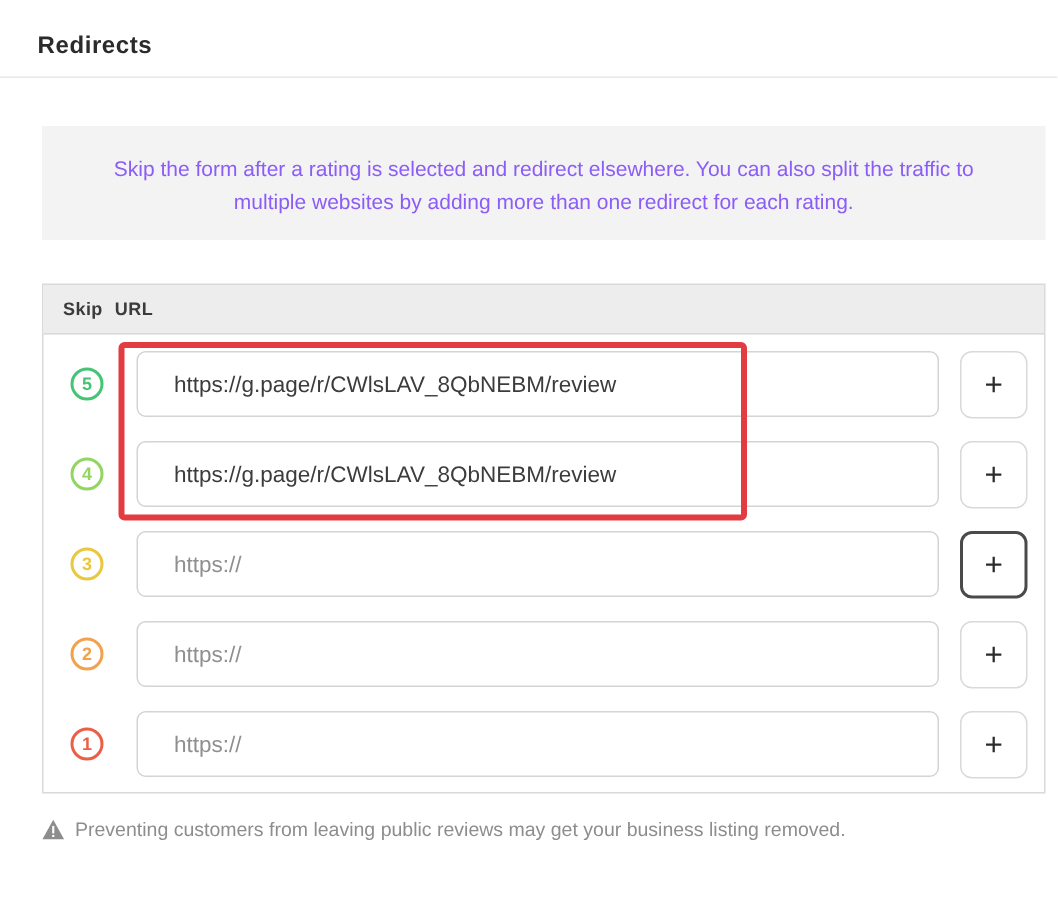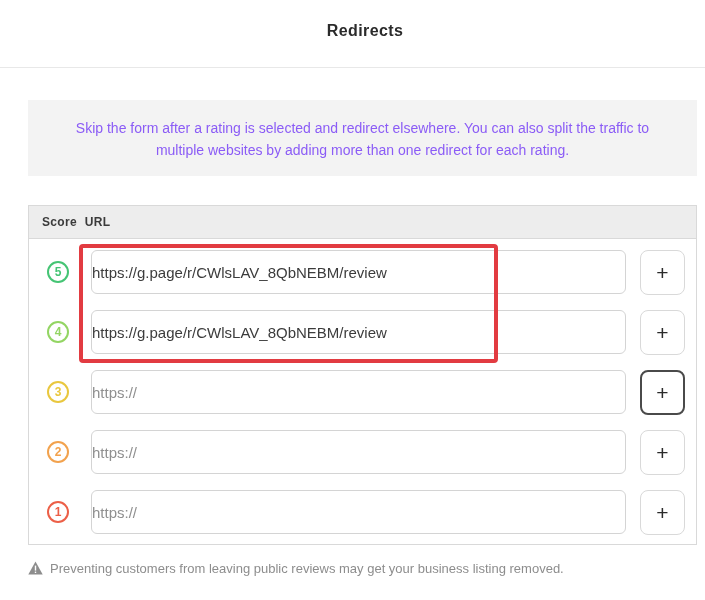--- a/index.html
+++ b/index.html
@@ -1,23 +1,22 @@
 <!DOCTYPE html>
 <html><head>
 <meta charset="utf-8">
 <style>
   * { box-sizing: border-box; margin: 0; padding: 0; }
   html, body { width: 705px; height: 600px; background: #ffffff;
     font-family: "Liberation Sans", sans-serif; }
 
   .page-header {
-    height: 68px;
+    height: 52px;
     padding: 22px 0 0 25px;
     border-bottom: 1px solid #e8e8e8;
-    text-align: center;
   }
   .page-title {
     font-size: 16px;
     font-weight: bold;
     color: #2b2b2b;
     letter-spacing: 0.4px;
   }
 
   .content { padding: 0 8px 0 28px; }
 
@@ -74,21 +73,21 @@
     font-size: 12px;
     font-weight: bold;
     flex: none;
   }
   .url-input {
     margin-left: 22px;
     width: 535px;
     height: 44px;
     border: 1px solid #d4d4d4;
     border-radius: 6px;
-    padding: 0 0;
+    padding: 0 24px;
     font-family: "Liberation Sans", sans-serif;
     font-size: 15px;
     color: #3c3c3c;
     outline: none;
     background: #ffffff;
   }
   .url-input::placeholder { color: #8f8f8f; opacity: 1; }
 
   .add-button {
     margin-left: 14px;
@@ -114,21 +113,21 @@
     width: 419px;
     height: 119px;
     border: 4px solid #e23b41;
     border-radius: 4px;
     pointer-events: none;
   }
 
   .footer-warning {
     margin-top: 16px;
     display: flex;
-    align-items: flex-start;
+    align-items: flex-end;
     gap: 7px;
   }
   .warning-icon { flex: none; width: 15px; height: 14px; }
   .footer-warning span {
     font-size: 13px;
     color: #8d8d8d;
   }
 </style>
 </head>
 <body>
@@ -138,21 +137,21 @@
 </header>
 
 <div class="content">
 
   <div class="info-banner">
     <p>Skip the form after a rating is selected and redirect elsewhere. You can also split the traffic to multiple websites by adding more than one redirect for each rating.</p>
   </div>
 
   <div class="redirects-table">
     <div class="table-header">
-      <span class="th th-score">Score</span>
+      <span class="th th-score">Skip</span>
       <span class="th th-url">URL</span>
     </div>
 
     <div class="table-body">
 
       <div class="redirect-row">
         <span class="score-badge" style="color: rgb(69, 196, 116);">5</span>
         <input class="url-input" type="text" value="https://g.page/r/CWlsLAV_8QbNEBM/review" style="">
         <button class="add-button">
           <span>+</span>

